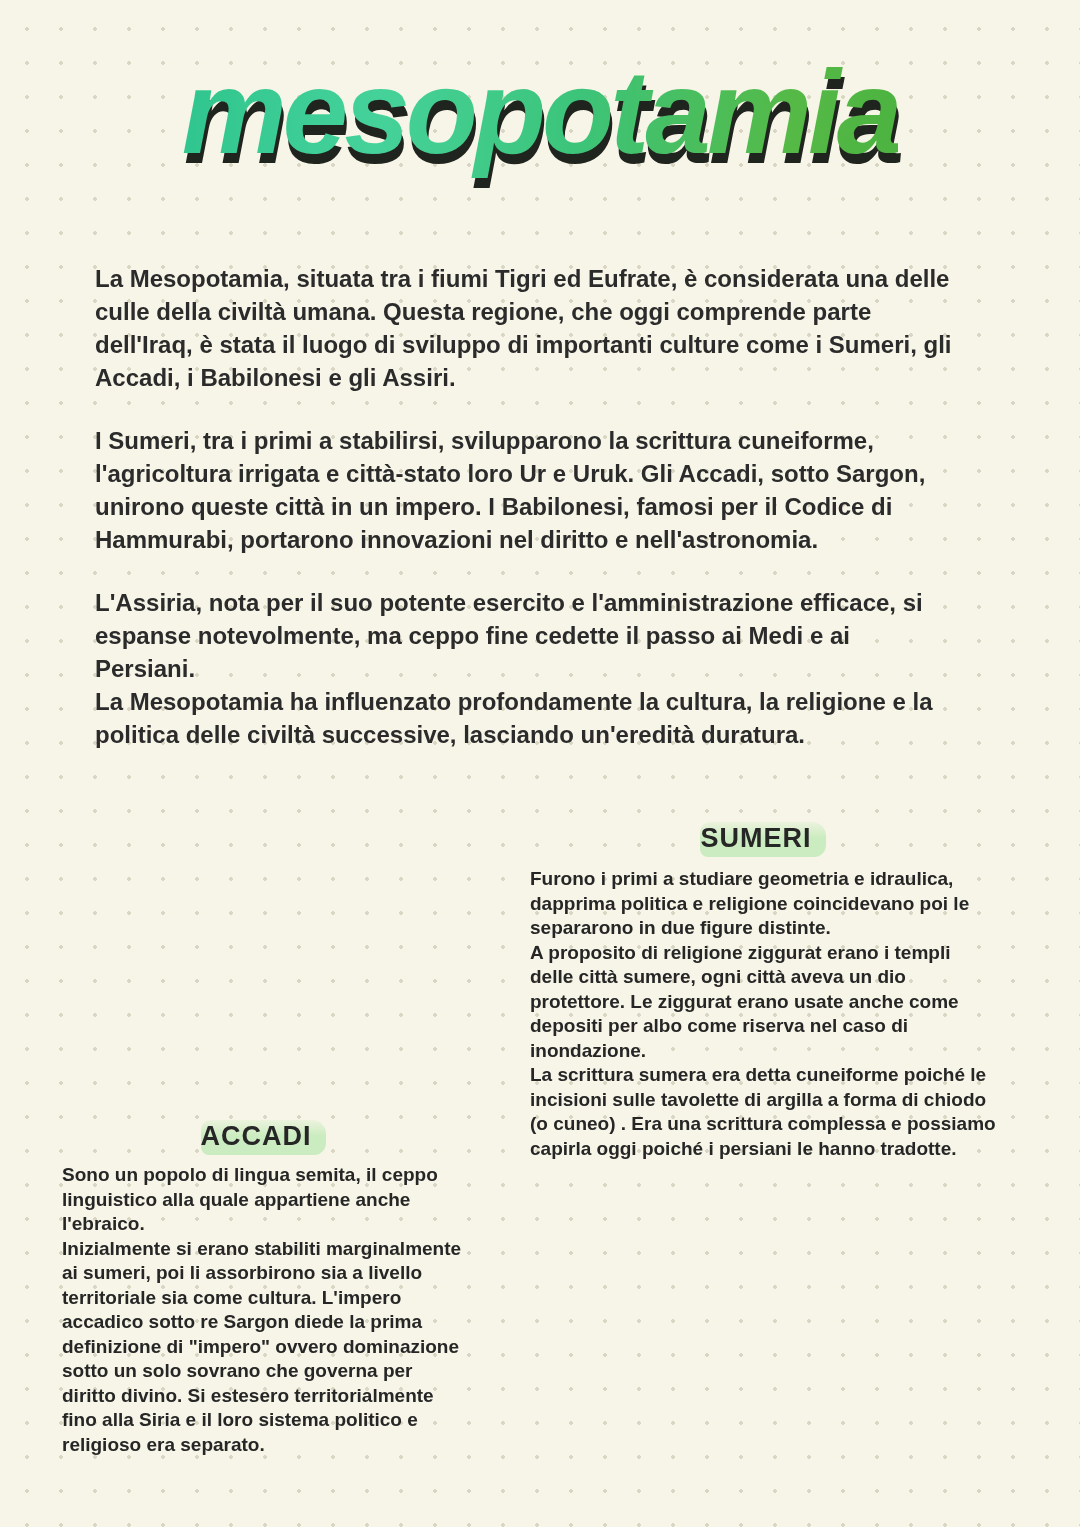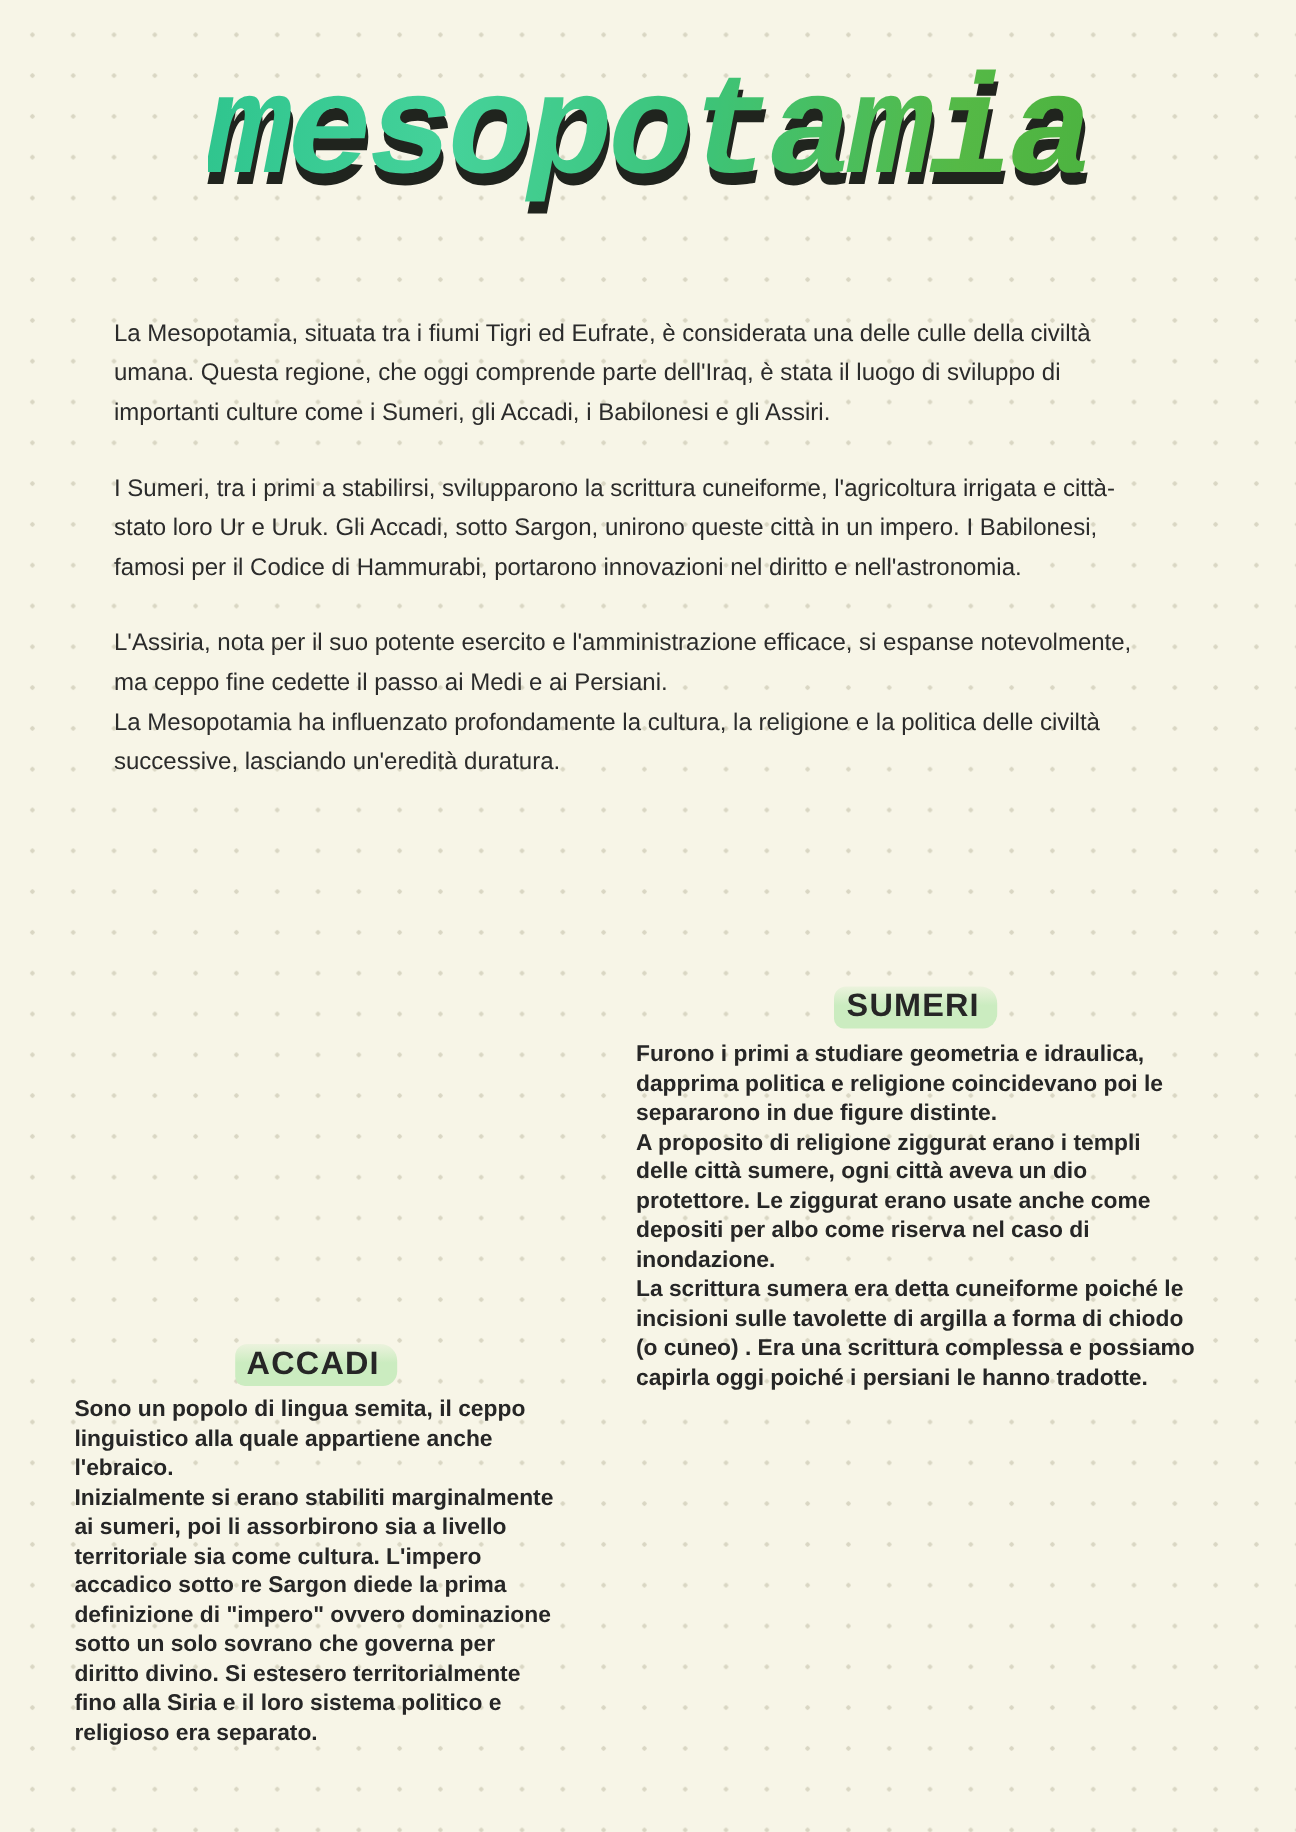--- a/index.html
+++ b/index.html
@@ -24,21 +24,21 @@
   .title-wrap {
     position: absolute;
     top: 48px;
     left: 0;
     width: 100%;
     text-align: center;
   }
   .title-stack {
     position: relative;
     display: inline-block;
-    font-family: Liberation Mono, monospace;
+    font-family: Liberation Sans, sans-serif;
     font-style: italic;
     font-weight: bold;
     font-size: 118px;
     letter-spacing: -4px;
     line-height: 1.1;
     white-space: nowrap;
   }
   .title-shadow {
     position: absolute;
     left: 2px;
@@ -52,39 +52,39 @@
     background-clip: text;
     color: transparent;
   }
 
   
   .intro {
     position: absolute;
     top: 262px;
     left: 95px;
     width: 858px;
-    font-size: 20px;
+    font-size: 24px;
     line-height: 33px;
-    font-weight: normal;
+    font-weight: bold;
     color: #2b2b2b;
   }
   .intro p { margin: 0; }
   .intro p.gap-after { margin-bottom: 30px; }
 
   
   .section-heading {
     text-align: center;
     margin-bottom: 10px;
   }
   .section-heading .hl {
     display: inline-block;
     font-size: 27px;
     font-weight: bold;
     letter-spacing: 1px;
-    padding: 1px 14px 3px 10px;
+    padding: 1px 14px 3px 0;
     background: linear-gradient(180deg, rgba(203,236,192,0.25) 0%, #cbecc0 45%, #cbecc0 100%);
     border-radius: 10px 14px 12px 8px;
   }
   .section-body {
     font-size: 19px;
     line-height: 24.5px;
     font-weight: bold;
     white-space: pre-line;
     color: #262626;
   }

